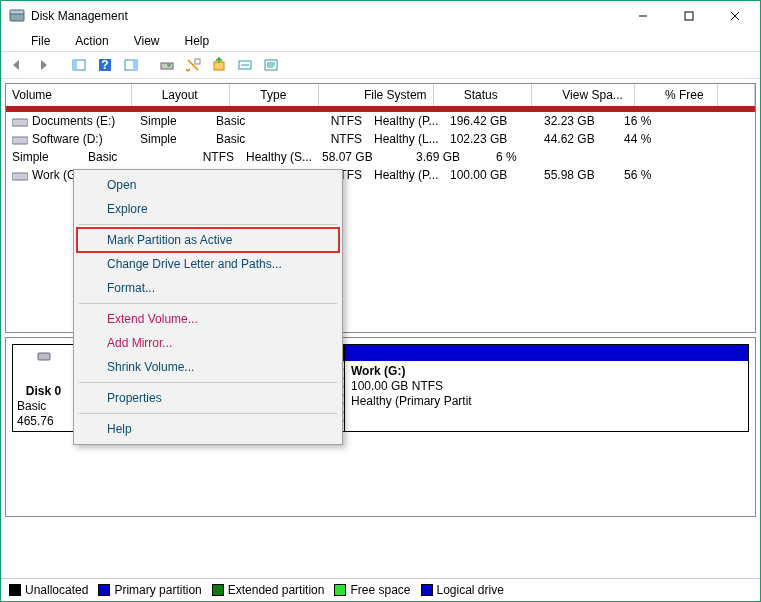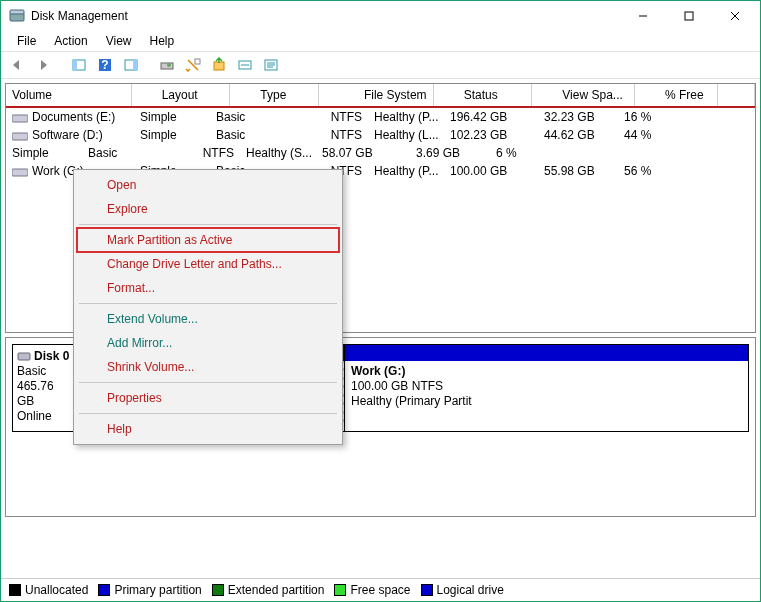--- a/index.html
+++ b/index.html
@@ -10,32 +10,32 @@
 
 
 .titlebar { height: 30px; display: flex; align-items: center; padding: 0 2px 0 8px; }
 .titlebar .title-icon { width: 16px; height: 16px; margin-right: 6px; display: inline-flex; }
 .titlebar .title { flex: 1; font-size: 12px; }
 .titlebar .ctrls { display: flex; }
 .titlebar .ctrls .btn { width: 46px; height: 30px; display: flex; align-items: center; justify-content: center; }
 .titlebar .ctrls .btn svg { width: 10px; height: 10px; }
 
 
-.menubar { height: 20px; display: flex; align-items: center; padding: 0 8px; gap: 2px; }
+.menubar { height: 20px; display: flex; align-items: center; padding: 0 22px; gap: 9px; }
 .menubar .menu-item { padding: 2px 8px; cursor: default; }
 
 
 .toolbar { height: 28px; border-top: 1px solid #e0e0e0; border-bottom: 1px solid #e0e0e0; display: flex; align-items: center; padding: 0 4px; gap: 2px; }
 .toolbar .tb { width: 24px; height: 22px; display: flex; align-items: center; justify-content: center; border: 1px solid transparent; }
 .toolbar .tb.sep { width: 8px; }
 .toolbar .tb svg { width: 16px; height: 16px; }
 
 
 .vol-panel { border: 1px solid #888; margin: 4px; position: relative; height: 250px; background: #fff; }
-.vol-header { display: flex; background: #fff; border-bottom: 2px solid #b91c1c; gap: 24px; }
+.vol-header { display: flex; background: #fff; border-bottom: 6px solid #b91c1c; gap: 24px; }
 .vol-header .col { padding: 4px 6px; border-right: 1px solid #d0d0d0; background: #fff; font-size: 12px; white-space: nowrap; overflow: hidden; }
 .vol-rows { }
 .vol-row { display: flex; height: 18px; align-items: center; }
 .vol-row .cell { padding: 1px 6px; font-size: 12px; white-space: nowrap; overflow: hidden; }
 .vol-row .vol-icon { width: 16px; height: 12px; display: inline-flex; margin-right: 4px; vertical-align: middle; }
 
 
 .disk-panel { border: 1px solid #888; margin: 0 4px 4px 4px; position: relative; height: 180px; background: #fff; display: flex; flex-direction: column; }
 .disk-row { display: flex; margin: 6px 6px 2px 6px; height: 88px; border: 1px solid #000; }
 .disk-info { width: 62px; padding: 4px 4px; border-right: 1px solid #000; overflow: hidden; font-size: 12px; line-height: 15px; }
@@ -49,22 +49,22 @@
 .part.hatched .body { background: repeating-linear-gradient(45deg, #fff 0 4px, #ccc 4px 6px); }
 .part.hatched .hdr { background: #0000cc; }
 
 
 .legend { border-top: 1px solid #ccc; display: flex; align-items: center; gap: 10px; padding: 4px 8px; margin-top: auto; }
 .legend .sw { width: 12px; height: 12px; display: inline-block; border: 1px solid #000; margin-right: 4px; vertical-align: middle; }
 .legend .item { font-size: 12px; display: flex; align-items: center; }
 
 
 .ctx { position: absolute; left: 72px; top: 168px; width: 270px; background: #f2f2f2; border: 1px solid #a0a0a0; box-shadow: 3px 3px 6px rgba(0,0,0,0.25); padding: 3px; z-index: 50; }
-.ctx .mi { padding: 5px 14px 5px 30px; font-size: 12px; color: #b91c1c; cursor: default; white-space: nowrap; }
-.ctx .mi.disabled { color: #0f766e; }
+.ctx .mi { padding: 5px 14px 5px 30px; font-size: 12px; color: #0c4a6e; cursor: default; white-space: nowrap; }
+.ctx .mi.disabled { color: #be185d; }
 .ctx .sep2 { height: 1px; background: #c8c8c8; margin: 3px 2px; }
 .ctx .mi.highlight { outline: 2px solid #d83030; outline-offset: -1px; }
 
 
 .c0 { width: 128px; }
 .c1 { width: 76px; }
 .c2 { width: 66px; }
 .c3 { width: 92px; text-align: right; }
 .c4 { width: 76px; }
 .c5 { width: 94px; }
@@ -240,21 +240,21 @@
         <div class="cell c5">100.00 GB</div>
         <div class="cell c6">55.98 GB</div>
         <div class="cell c7">56 %</div>
       </div>
     </div>
   </div>
 
   <div class="disk-panel">
     <div class="disk-row">
       <div class="disk-info">
-        <div style="display:flex;align-items:flex-start;gap:3px;">
+        <div style="display:flex;align-items:center;gap:21px;flex-direction:column;">
           <span style="display:inline-flex;">
             <svg width="14" height="14" viewBox="0 0 14 14">
                 <rect x="1" y="4" width="12" height="7" rx="1" fill="#bbc" stroke="#667"></rect>
               </svg>
           </span>
           <b style="overflow:hidden;">Disk 0</b>
         </div>
         <div>Basic</div>
         <div>465.76 GB</div>
         <div>Online</div>

